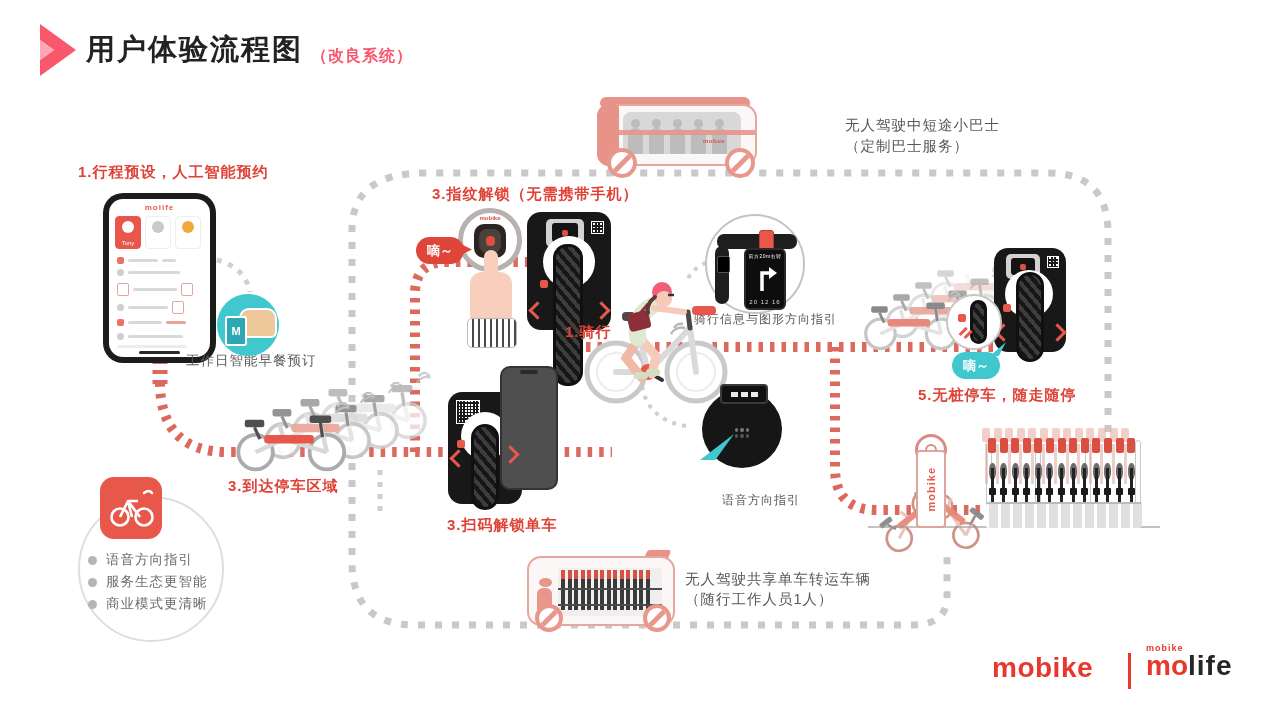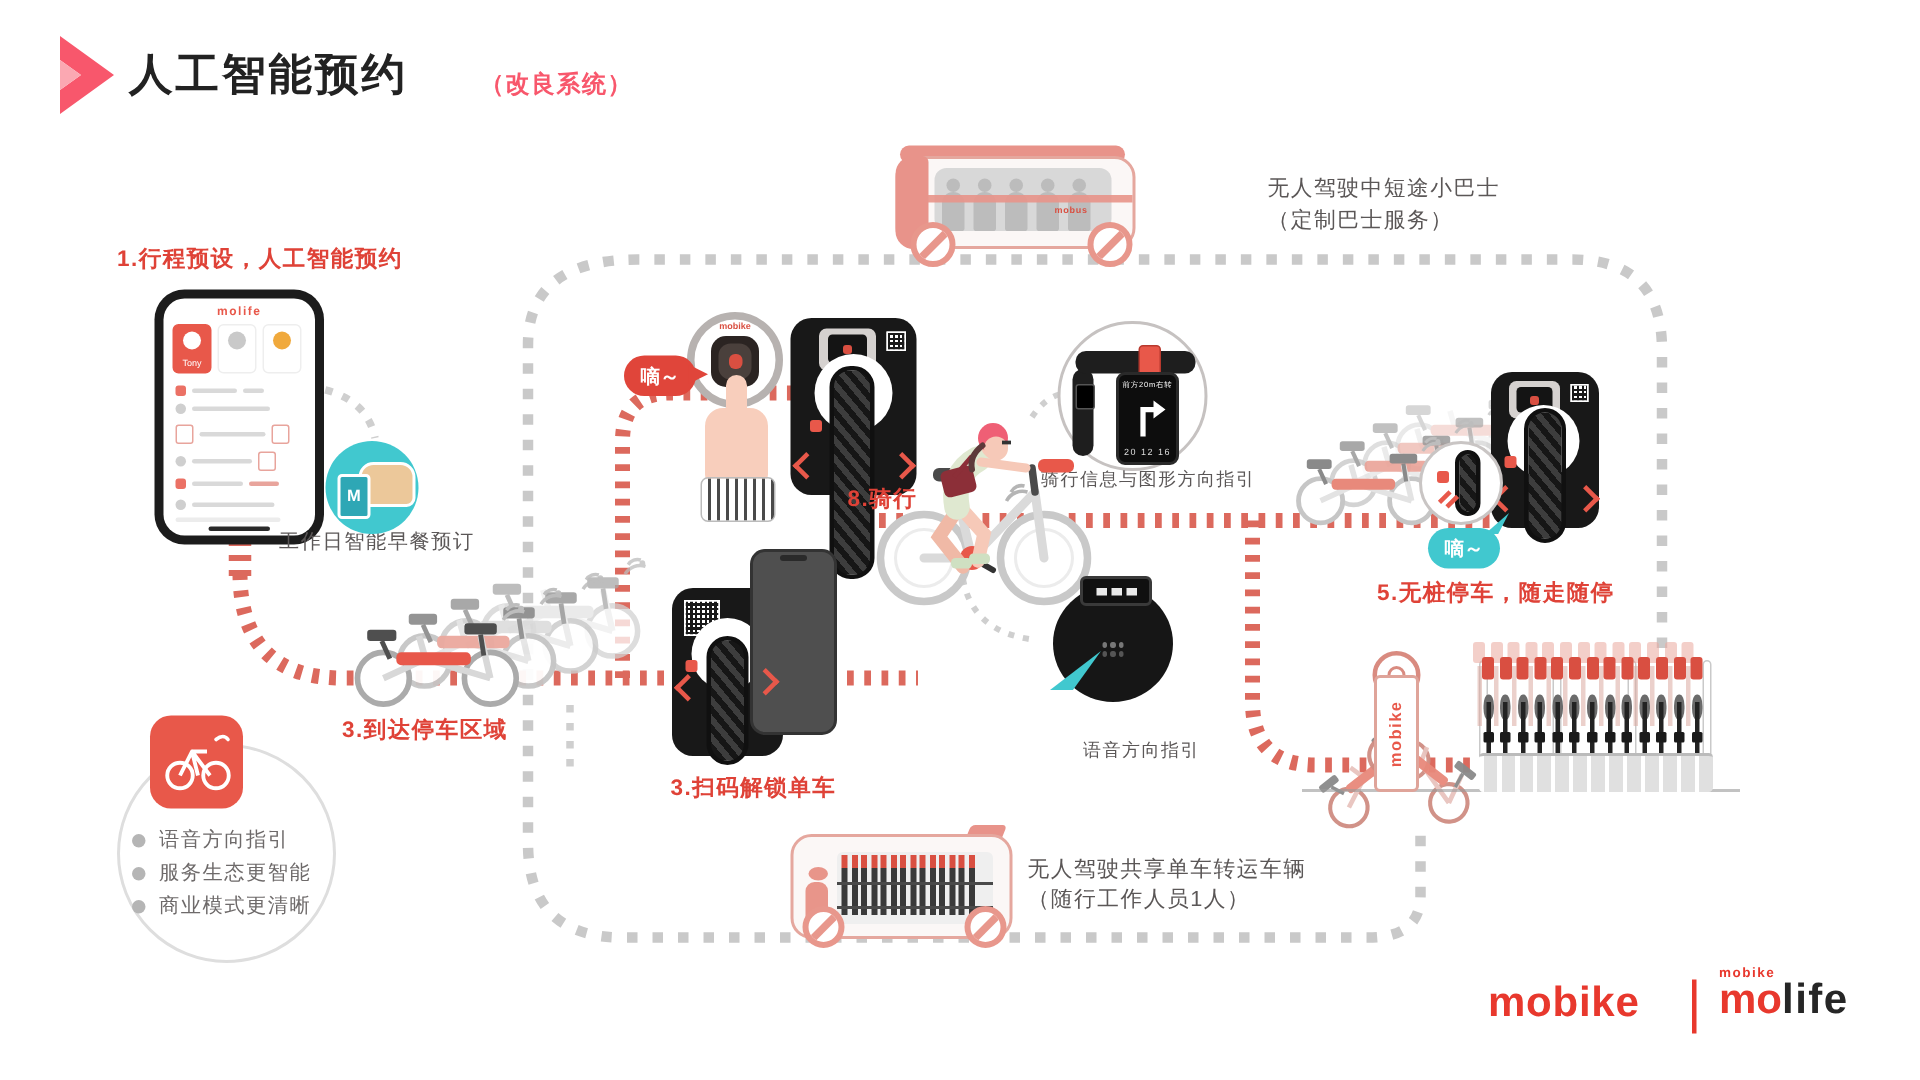--- a/index.html
+++ b/index.html
@@ -124,22 +124,22 @@
       <use href="#gbike" transform="translate(862,516) rotate(-38) scale(.78)" style="--dk:#e8897b;--hb:#8a8a8a;--fr:#e8c4be;--wh:#cf8d82" opacity=".95"></use>
       <use href="#gbike" transform="translate(938,462) rotate(38) scale(.78)" style="--dk:#e8897b;--hb:#8a8a8a;--fr:#e8c4be;--wh:#cf8d82" opacity=".95"></use>
     </g>
   </svg>
 
   <svg class="abs" style="left:36px;top:22px;z-index:2;" width="44" height="56" viewBox="0 0 44 56">
     <path d="M4,2 L40,28 L4,54 L4,38 L18,28 L4,18 Z" fill="#f8576c"></path>
     <path d="M4,18 L18,28 L4,38 Z" fill="#fba8b2"></path>
   </svg>
   <div class="abs" style="left:86px;top:30px;z-index:2;display:flex;align-items:flex-end;gap:8px;">
-    <span class="title">人工智能预约</span>
-    <span class="subtitle" style="padding-bottom:3px;margin-left:40px;">（改良系统）</span>
+    <span class="title">用户体验流程图</span>
+    <span class="subtitle" style="padding-bottom:3px;">（改良系统）</span>
   </div>
 
   <div class="abs steplab" style="left:78px;top:163px;z-index:2;">1.行程预设，人工智能预约</div>
   <div class="abs phone1" style="left:103px;top:193px;width:113px;height:170px;z-index:2;">
     <div class="scr">
       <div class="p1logo">molife</div>
       <div class="cardrow">
         <div class="card sel">
           <div class="av"></div>
           <div class="nm">Tony</div>
@@ -204,20 +204,21 @@
       <div class="pax"></div>
     </div>
     <div class="abs" style="left:4px;top:38px;width:156px;height:5px;background:#e8938a;opacity:.9;"></div>
     <div class="abs" style="left:108px;top:46px;font-size:6px;font-weight:700;color:#d94f41;letter-spacing:.5px;">mobus</div>
     <div class="noentry" style="left:12px;top:56px;width:30px;height:30px;"></div>
     <div class="noentry" style="left:130px;top:56px;width:30px;height:30px;"></div>
   </div>
   <div class="abs cap" style="left:845px;top:116px;font-size:14.5px;z-index:2;">无人驾驶中短途小巴士</div>
   <div class="abs cap" style="left:845px;top:137px;font-size:14.5px;z-index:2;">（定制巴士服务）</div>
 
+  <div class="abs steplab" style="left:432px;top:185px;z-index:2;">3.指纹解锁（无需携带手机）</div>
 
   <div class="abs lockmod" style="left:527px;top:212px;width:84px;height:118px;z-index:2;">
     <div class="screenbox" style="left:19px;top:7px;width:38px;height:28px;">
         <div class="inner"></div>
         <div class="dot"></div>
       </div>
     <div class="qr abs" style="left:64px;top:9px;width:11px;height:11px;"></div>
     <div class="arch abs" style="left:16px;top:24px;width:52px;height:52px;"></div>
     <div class="rdot" style="left:13px;top:68px;"></div>
     <div class="chv l" style="left:4px;top:92px;"></div>
@@ -231,21 +232,21 @@
       <div class="abs" style="left:5px;top:5px;width:22px;height:24px;background:#4a403c;border-radius:8px;"></div>
       <div class="abs" style="left:12px;top:12px;width:9px;height:10px;background:#d94f41;border-radius:4px;"></div>
     </div>
   </div>
   <div class="abs" style="left:484px;top:250px;width:14px;height:36px;background:#f8cebc;border-radius:7px;z-index:5;"></div>
   <div class="abs" style="left:470px;top:272px;width:42px;height:52px;background:#f8cebc;border-radius:12px 12px 8px 8px;z-index:5;"></div>
   <div class="abs sleeve" style="left:467px;top:318px;width:48px;height:28px;z-index:5;"></div>
   <div class="bubble red" style="left:416px;top:237px;width:48px;height:27px;font-size:13px;z-index:6;">嘀～</div>
   <div class="abs" style="left:459px;top:243px;width:13px;height:13px;background:#e0453a;clip-path:polygon(0 0,100% 50%,0 100%);z-index:6;"></div>
 
-  <div class="abs steplab" style="left:565px;top:323px;z-index:4;">8.骑行</div>
+  <div class="abs steplab" style="left:565px;top:323px;z-index:4;">1.骑行</div>
   <svg class="abs" style="left:578px;top:266px;z-index:3;" width="150" height="148" viewBox="0 0 150 148">
     <circle cx="38" cy="106" r="29" fill="#fff" stroke="#c9c9c9" stroke-width="5"></circle>
     <circle cx="38" cy="106" r="19" fill="none" stroke="#ececec" stroke-width="2"></circle>
     <circle cx="118" cy="106" r="29" fill="#fff" stroke="#c9c9c9" stroke-width="5"></circle>
     <circle cx="118" cy="106" r="19" fill="none" stroke="#ececec" stroke-width="2"></circle>
     <path d="M38,106 L70,106 L112,62 M70,106 L58,56 M112,62 L118,106" fill="none" stroke="#dadada" stroke-width="6" stroke-linecap="round"></path>
     <path d="M56,54 L62,70" stroke="#e8584a" stroke-width="6" stroke-linecap="round"></path>
     <rect x="44" y="46" width="24" height="9" rx="4" fill="#4a4a4a"></rect>
     <rect x="114" y="40" width="24" height="9" rx="4" fill="#e8584a"></rect>
     <path d="M112,62 L110,46" stroke="#4a4a4a" stroke-width="5" stroke-linecap="round"></path>

